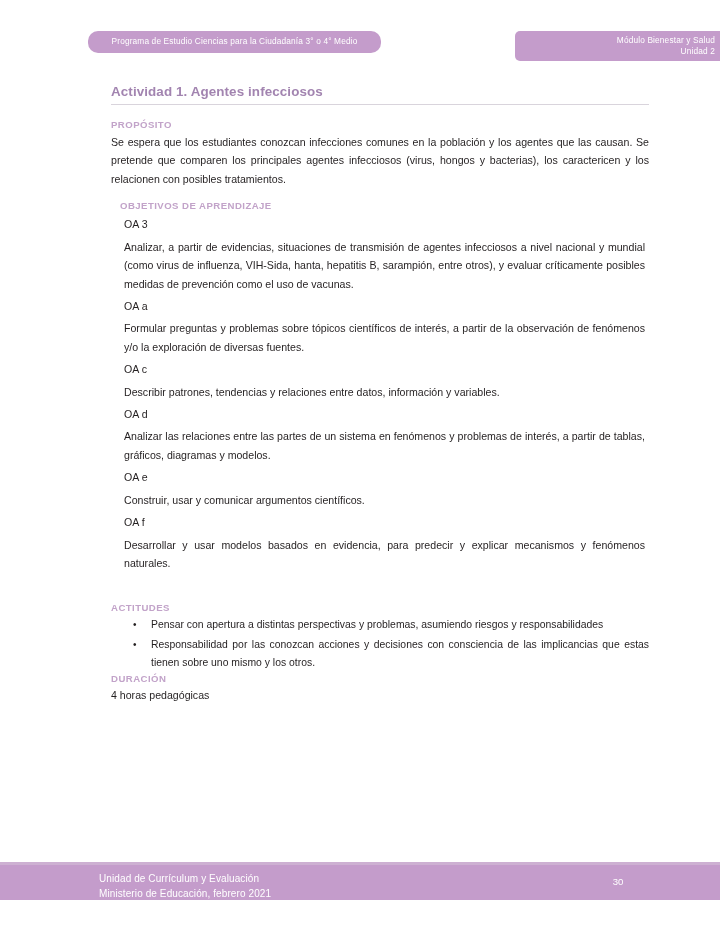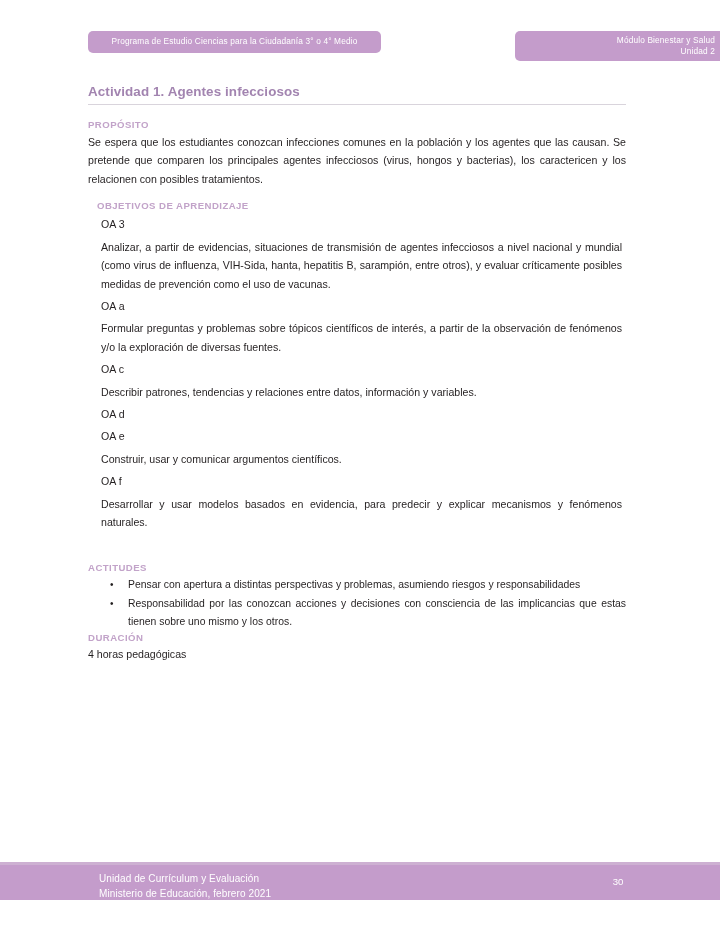--- a/index.html
+++ b/index.html
@@ -24,21 +24,21 @@
     width: 720px;
     height: 70px;
   }
   .badge-left {
     position: absolute;
     left: 88px;
     top: 31px;
     width: 293px;
     height: 22px;
     background: #c49ccb;
-    border-radius: 5px;
+    border-radius: 10px;
     color: #ffffff;
     font-size: 8.3px;
     letter-spacing: 0.15px;
     display: flex;
     align-items: center;
     justify-content: center;
     text-align: center;
     line-height: 1.1;
   }
   .badge-right {
@@ -60,21 +60,21 @@
 
   
   .page {
     position: absolute;
     left: 0;
     top: 0;
     width: 720px;
   }
   .content {
     position: absolute;
-    left: 88px;
+    left: 111px;
     top: 84px;
     width: 538px;
   }
 
   .act-title {
     color: #a284b0;
     font-size: 13.4px;
     font-weight: bold;
     letter-spacing: 0.1px;
     margin: 0;
@@ -222,20 +222,21 @@
       <div>
         <div class="oa-code">OA a</div>
         <p class="oa-text">Formular preguntas y problemas sobre tópicos científicos de interés, a partir de la observación de fenómenos y/o la exploración de diversas fuentes.</p>
       </div>
       <div>
         <div class="oa-code">OA c</div>
         <p class="oa-text">Describir patrones, tendencias y relaciones entre datos, información y variables.</p>
       </div>
       <div>
         <div class="oa-code">OA d</div>
+        <p class="oa-text">Analizar las relaciones entre las partes de un sistema en fenómenos y problemas de interés, a partir de tablas, gráficos, diagramas y modelos.</p>
       </div>
       <div>
         <div class="oa-code">OA e</div>
         <p class="oa-text">Construir, usar y comunicar argumentos científicos.</p>
       </div>
       <div>
         <div class="oa-code">OA f</div>
         <p class="oa-text">Desarrollar y usar modelos basados en evidencia, para predecir y explicar mecanismos y fenómenos naturales.</p>
       </div>
     </div>

